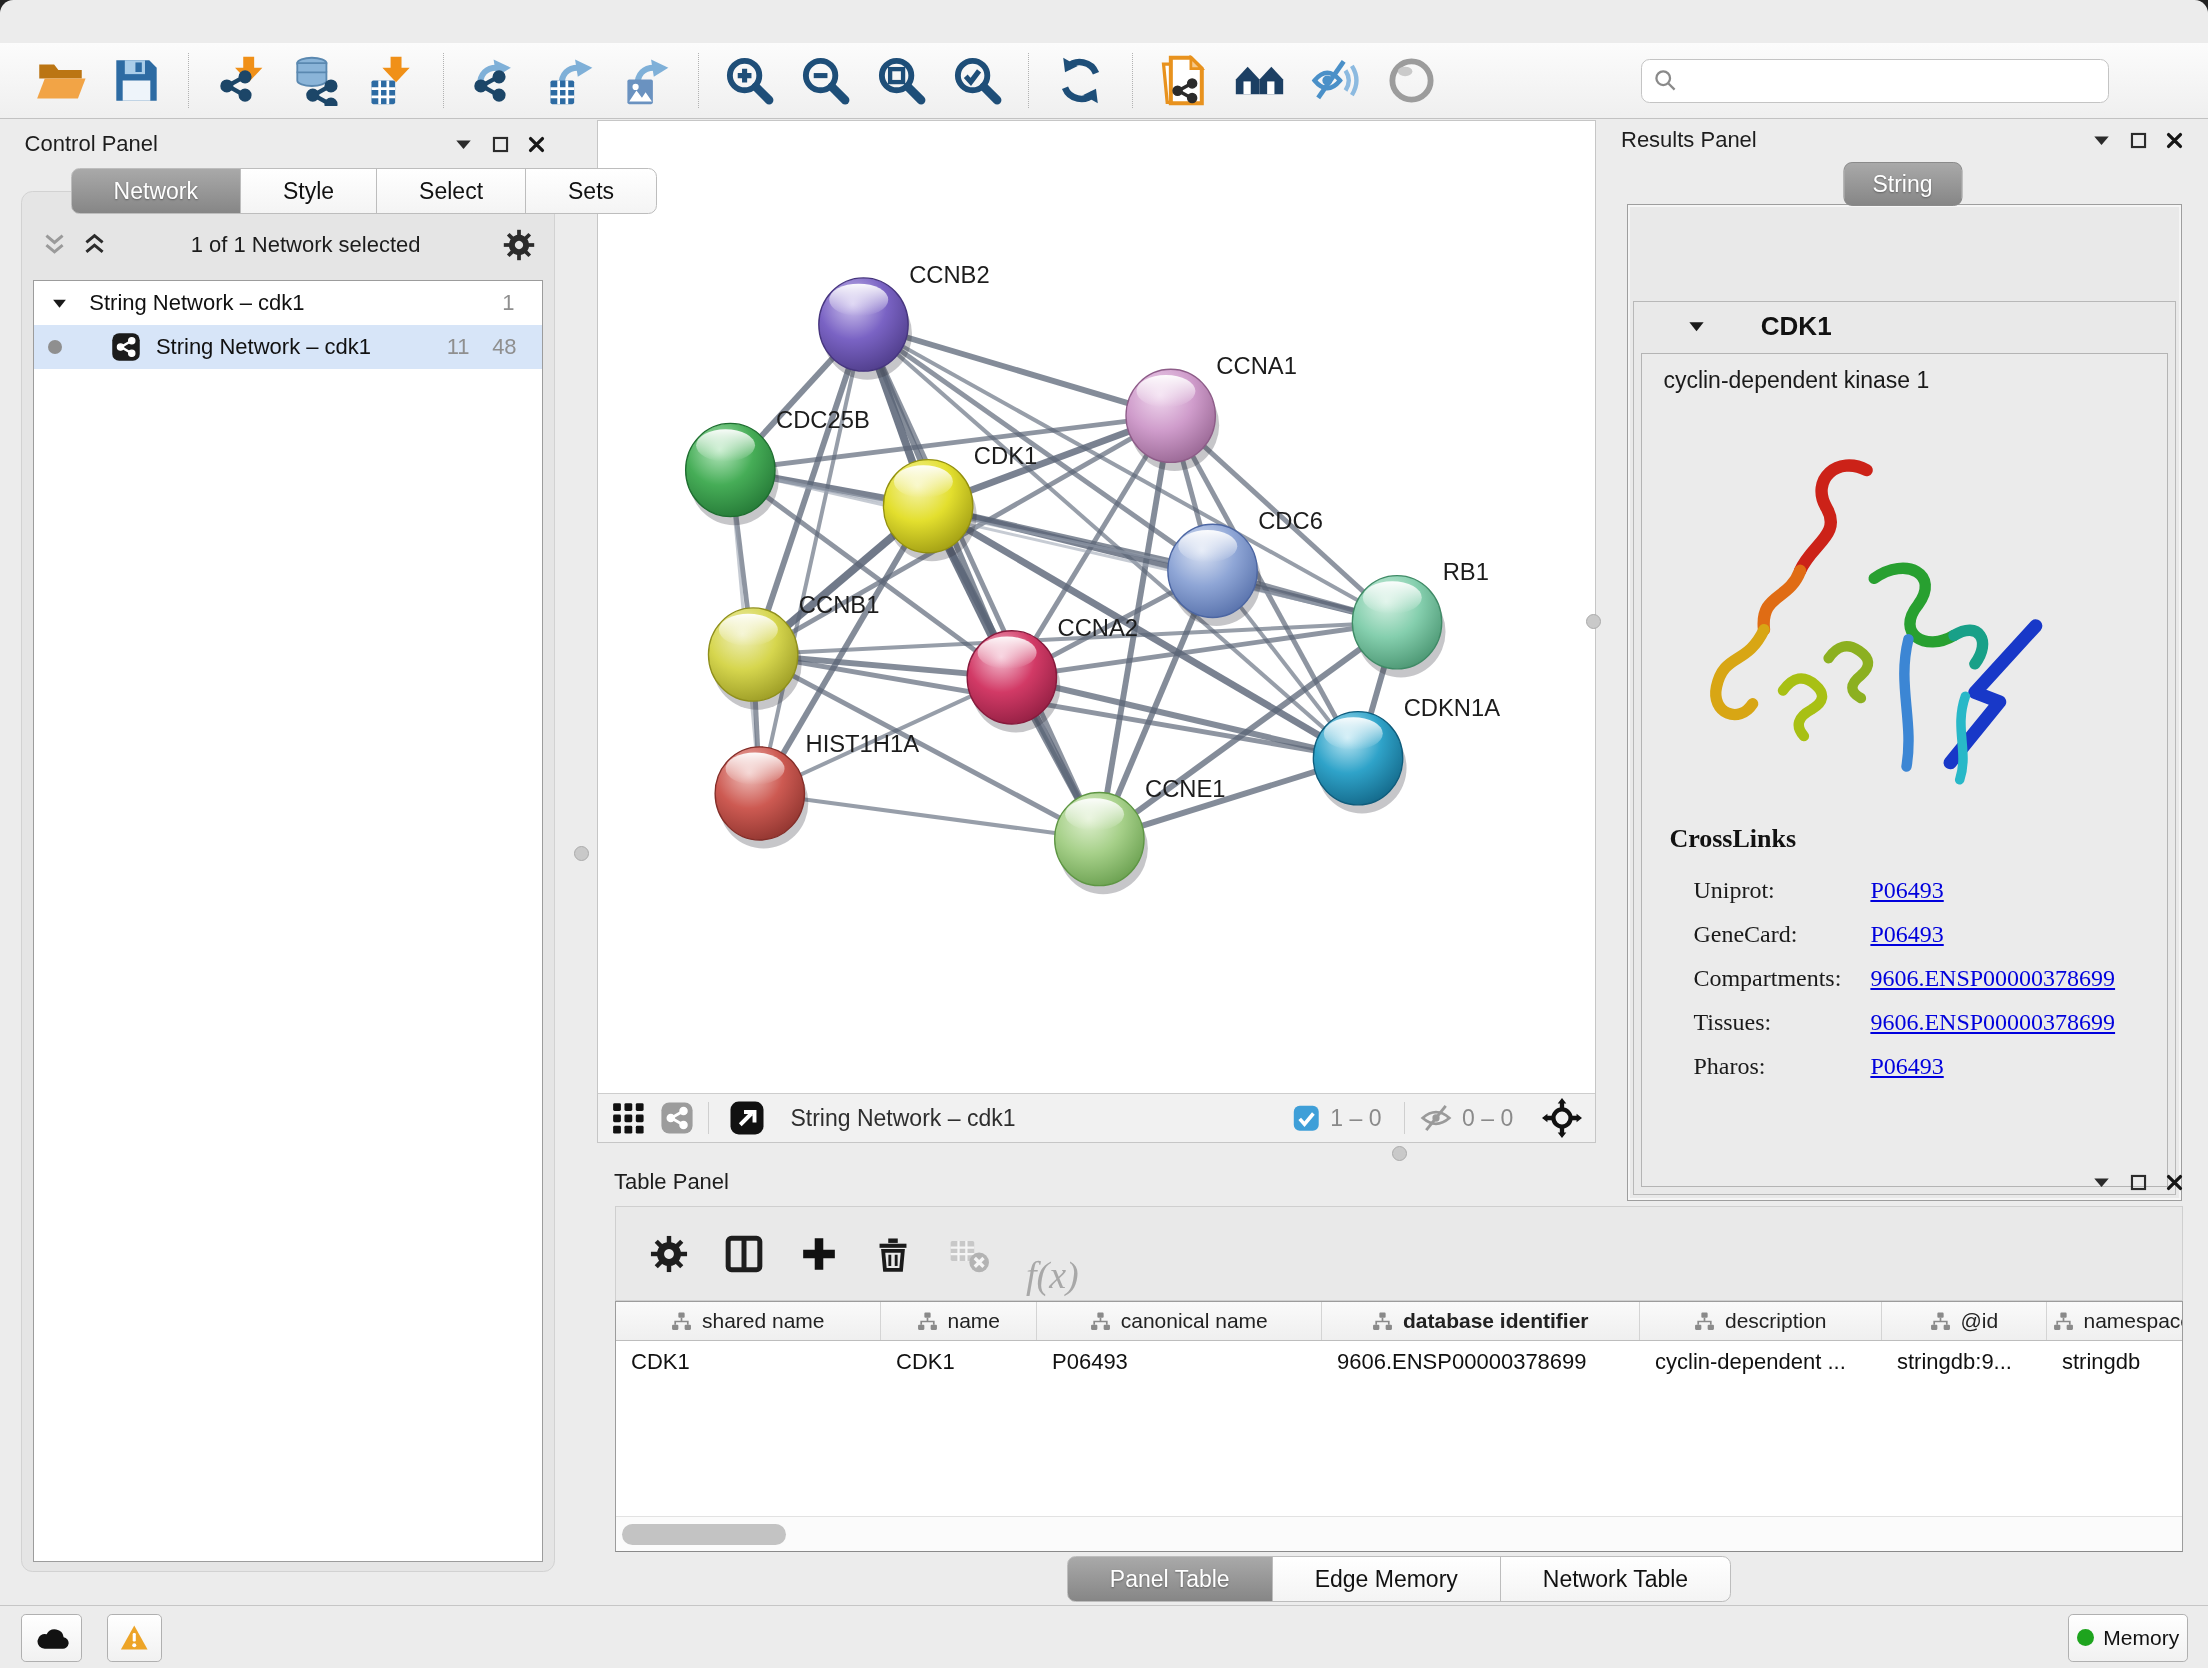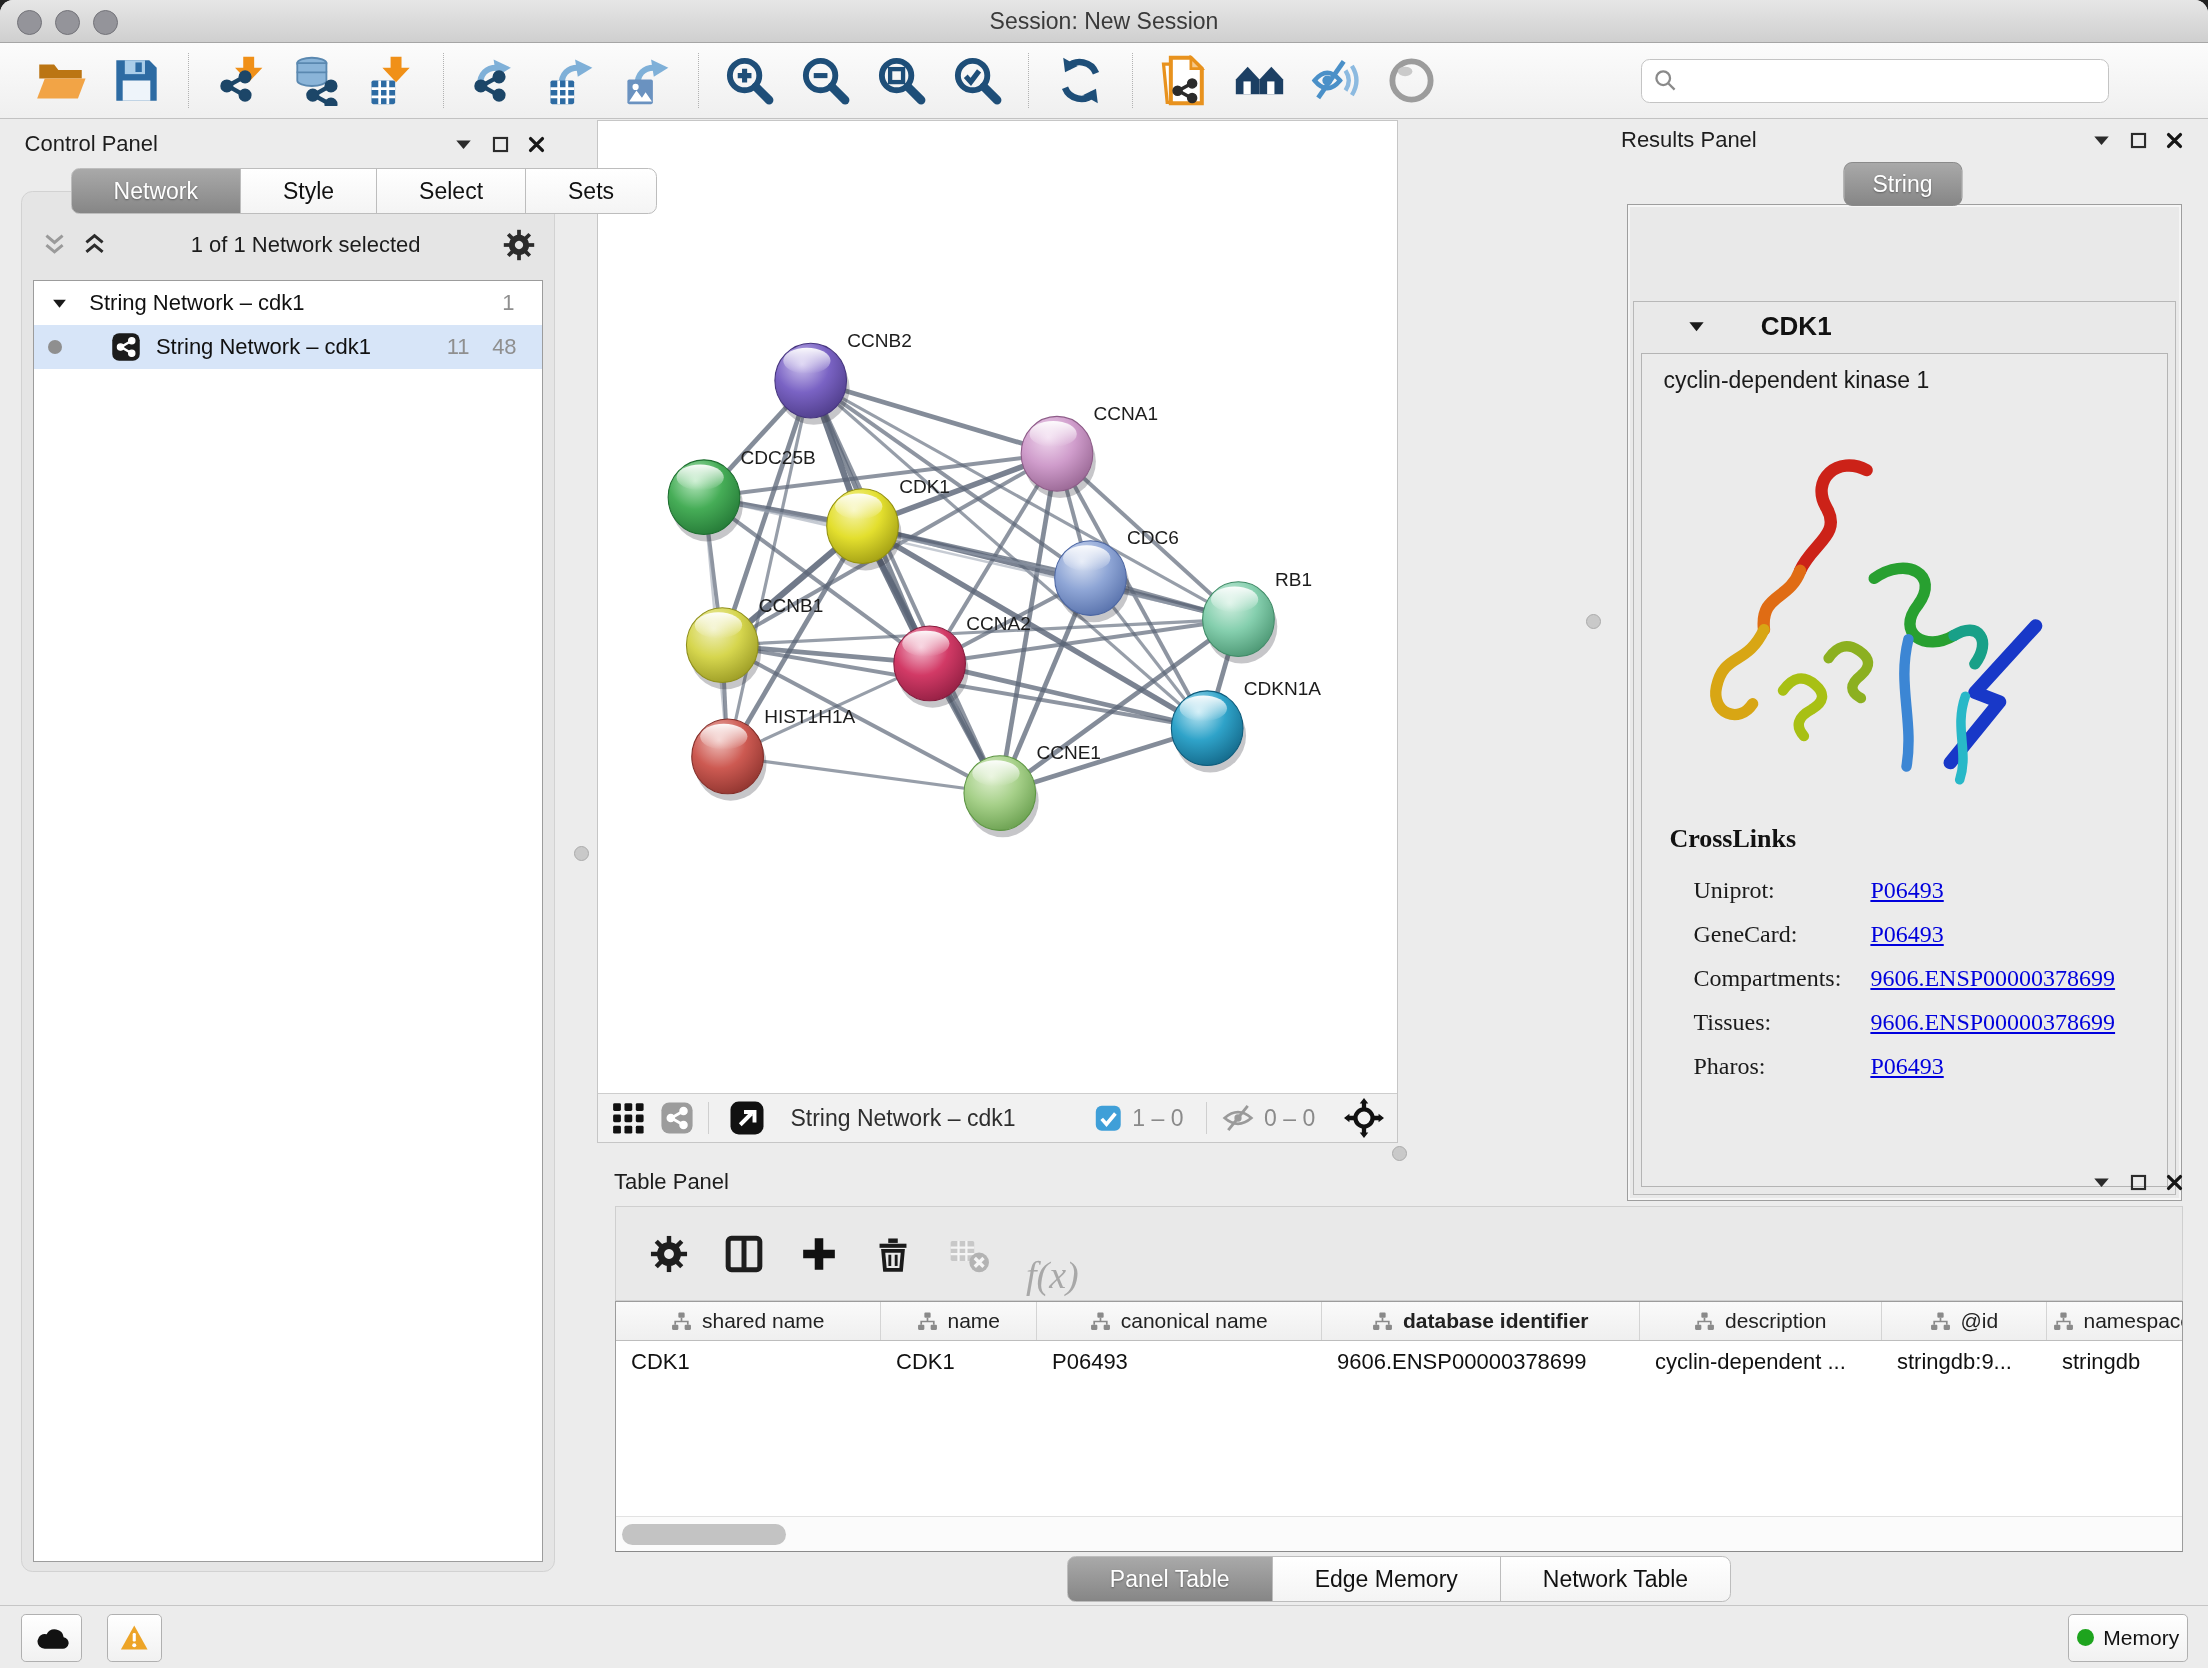--- a/index.html
+++ b/index.html
@@ -51,21 +51,21 @@
     background:#e5e5e5;border-radius:11.4px;border:1px solid #d2d2d2;}
   .cp-selector{position:absolute;left:0;right:0;top:25px;height:55px;display:flex;
     align-items:center;padding:0 19px;box-sizing:border-box;}
   .cp-status{flex:1;text-align:center;font-size:22px;color:#1c1c1c;}
   .cp-list{position:absolute;left:11.4px;right:11.4px;top:88px;bottom:9.5px;
     background:#fff;border:1.9px solid #9c9c9c;}
   .tree-row{position:relative;height:44px;display:flex;align-items:center;font-size:22px;color:#111;}
   .tree-num{position:absolute;font-size:22px;color:#8f8f8f;}
 
   
-  .network-panel{position:absolute;left:597px;top:120px;width:801px;height:1023px;
+  .network-panel{position:absolute;left:597px;top:120px;width:999px;height:1023px;
     background:#fff;border:1px solid #c6c6c6;box-sizing:border-box;}
   .net-canvas{position:absolute;left:0;top:0;right:0;bottom:49px;}
   .nv-bar{position:absolute;left:0;right:0;bottom:0;height:49px;background:#f1f1f1;
     border-top:1px solid #cdcdcd;display:flex;align-items:center;padding:0 13.3px;box-sizing:border-box;}
   .nv-title{font-size:23px;color:#2e2e2e;margin-left:25px;flex:1;}
   .nv-count{font-size:23px;color:#8a8a8a;margin:0 9.5px;}
   .nv-divider{width:0;height:32px;border-left:1px solid #cfcfcf;margin:0 13.3px;}
 
   
   .results-panel{position:absolute;left:1604px;top:120px;width:597px;height:1046px;}
@@ -121,26 +121,20 @@
   .mem-dot{width:17px;height:17px;border-radius:50%;}
 
   .split-dot{position:absolute;width:13.3px;height:13.3px;border-radius:50%;background:#c9c9c9;
     border:1px solid #ababab;}
 </style>
 </head>
 <body>
 
 <div class="window">
 
-  <div class="titlebar">
-    <div class="traffic" style="left:17px"></div>
-    <div class="traffic" style="left:55px"></div>
-    <div class="traffic" style="left:93px"></div>
-    <div class="win-title">Session: New Session</div>
-  </div>
 
   <div class="toolbar">
     <span id="tb-icons" style="display:flex;align-items:center;">
         <span class="tb-btn icon">
           <svg viewBox="0 0 24 24">
             <path d="M2 4.5h7l2 2.5h11v4H2z" fill="#bb7513"></path>
             <path d="M4.6 11h19.2l-3.6 9.5H1z" fill="#f2a446"></path>
           </svg>
         </span>
         <span class="tb-btn icon">

